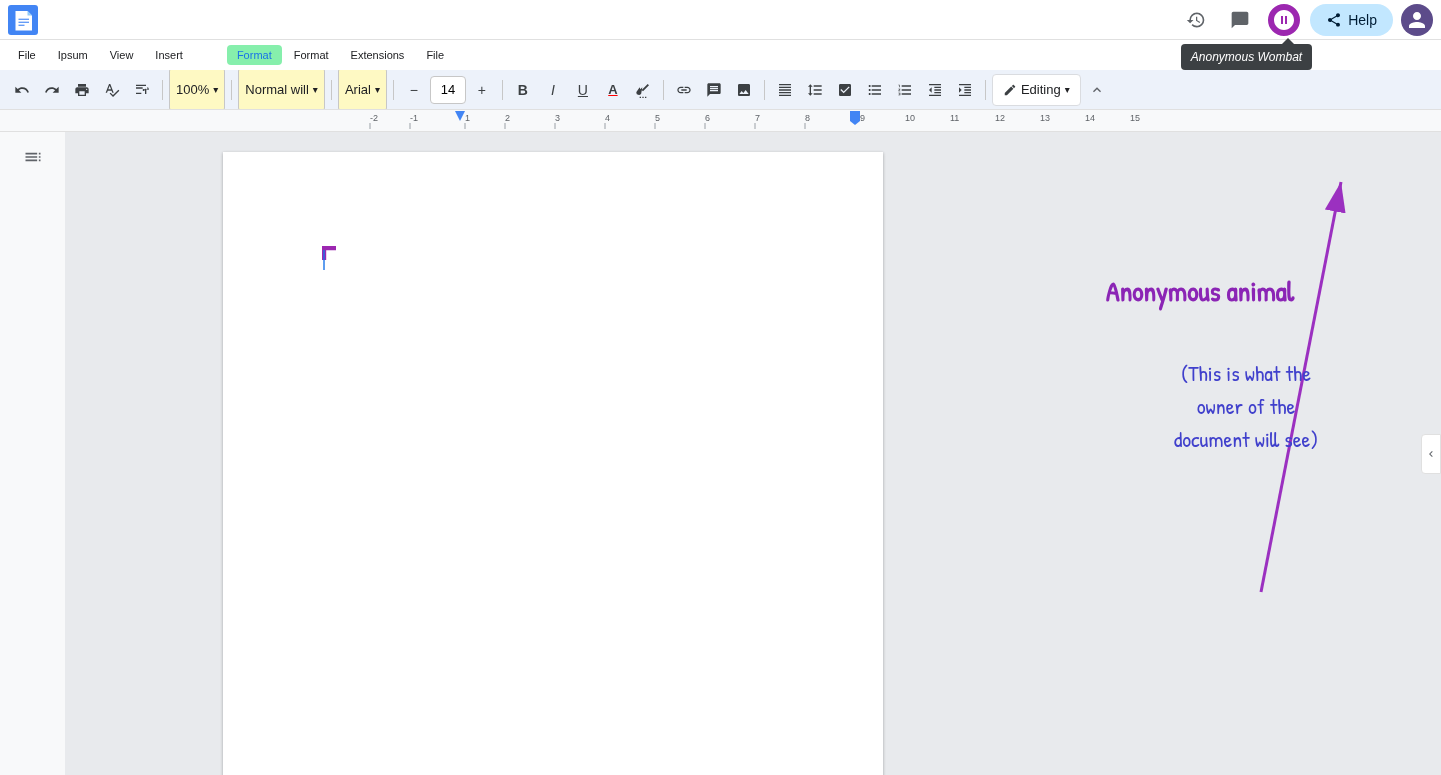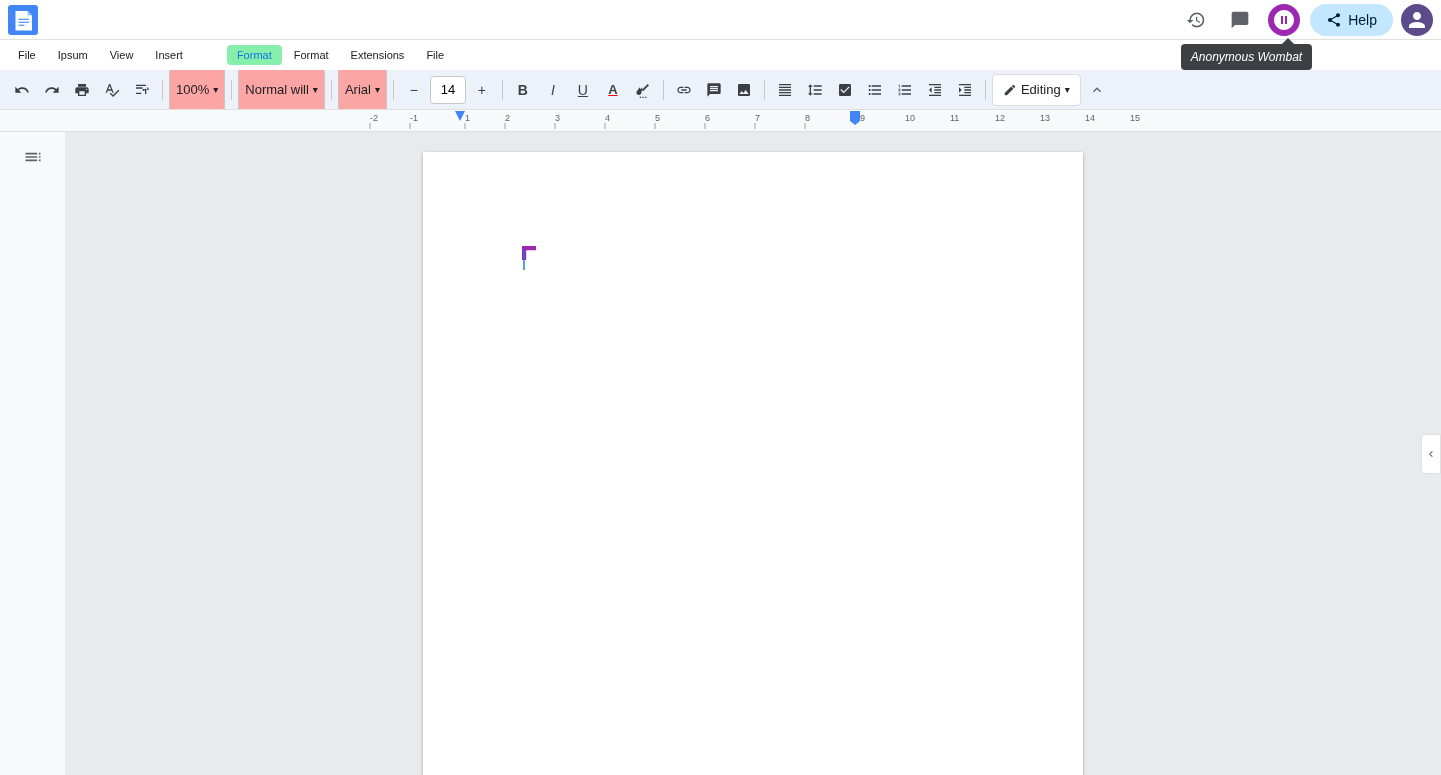--- a/index.html
+++ b/index.html
@@ -149,21 +149,21 @@
       margin: 0 4px;
       flex-shrink: 0;
     }
     .tb-select {
       display: flex;
       align-items: center;
       border: 1px solid #c7c7c7;
       border-radius: 4px;
       padding: 2px 6px;
       cursor: pointer;
-      background: #fca5a5;
+      background: #fef9c3;
       font-size: 13px;
       color: #202124;
       flex-shrink: 0;
       height: 45px;
       gap: 4px;
     }
     #font-size-box {
       border: 1px solid #c7c7c7;
       border-radius: 4px;
       padding: 2px 6px;
@@ -603,19 +603,38 @@
   </div>
 
   <div id="doc-scroll">
     <div id="doc-page">
 
       <div class="page-doc-user-cursor" style="background:#9c27b0;"></div>
       <div id="text-cursor"></div>
     </div>
   </div>
 
+  <div id="annotation-area">
+
+    <svg id="annotation-svg" viewBox="0 0 400 643">
+
+      <line x1="220" y1="460" x2="300" y2="50" stroke="#9b30c0" stroke-width="3" marker-end="url(#arrowhead)"></line>
+      <defs>
+        <marker id="arrowhead" markerWidth="10" markerHeight="7" refX="10" refY="3.5" orient="auto">
+          <polygon points="0 0, 10 3.5, 0 7" fill="#9b30c0"></polygon>
+        </marker>
+      </defs>
+    </svg>
+
+    <div id="annotation-text1">
+      <span>Anonymous animal</span>
+    </div>
+    <div id="annotation-text2">
+      (This is what the<br>owner of the<br>document will see)
+    </div>
+  </div>
 
   <div id="collapse-btn" style="position:absolute; right:0; top:50%; transform:translateY(-50%); z-index:10;">
     <svg width="12" height="12" viewBox="0 0 24 24" fill="#5f6368">
         <path d="M15.41 7.41L14 6l-6 6 6 6 1.41-1.41L10.83 12z"></path>
       </svg>
   </div>
 </div>
 
 </body></html>

